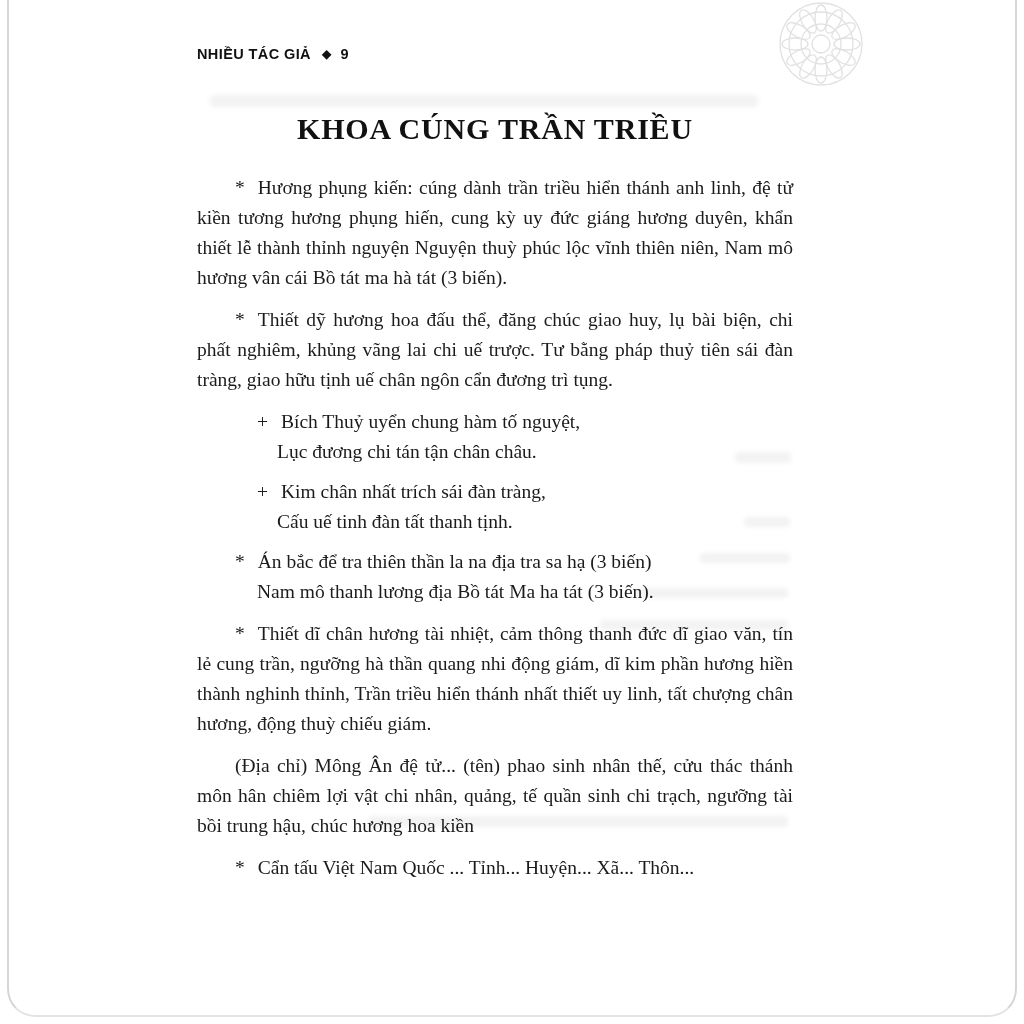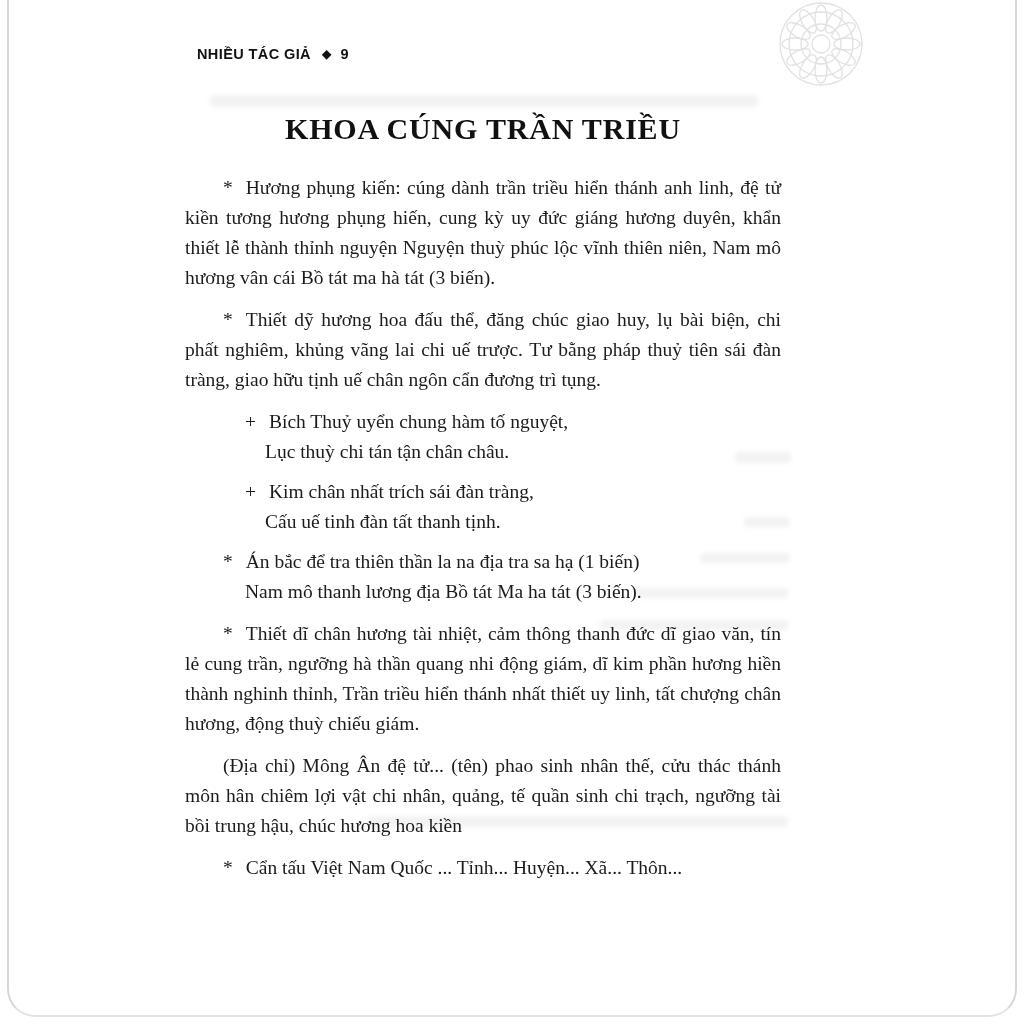--- a/index.html
+++ b/index.html
@@ -50,21 +50,21 @@
     color:#111;
   }
   .running-header .diamond {
     display:inline-block;
     margin:0 9px 0 11px;
     font-size:12px;
     position:relative; top:-1px;
   }
   
   .content {
-    position:absolute; left:185px; top:112px; width:596px;
+    position:absolute; left:197px; top:112px; width:596px;
   }
   .page-title {
     font-size:30px;
     font-weight:700;
     letter-spacing:0.8px;
     text-align:center;
     margin:0 0 27px 0;
     color:#111;
   }
   .para {
@@ -133,30 +133,30 @@
     <p class="para">
       <span class="marker">*</span><span>Hương phụng kiến: cúng dành trần triều hiển thánh anh linh, đệ tử kiền tương hương phụng hiến, cung kỳ uy đức giáng hương duyên, khẩn thiết lễ thành thỉnh nguyện Nguyện thuỳ phúc lộc vĩnh thiên niên, Nam mô hương vân cái Bồ tát ma hà tát (3 biến).</span>
     </p>
 
     <p class="para">
       <span class="marker">*</span><span>Thiết dỹ hương hoa đấu thể, đăng chúc giao huy, lụ bài biện, chi phất nghiêm, khủng vãng lai chi uế trược. Tư bằng pháp thuỷ tiên sái đàn tràng, giao hữu tịnh uế chân ngôn cẩn đương trì tụng.</span>
     </p>
 
     <div class="verse">
       <p class="verse-l1"><span class="marker">+</span><span>Bích Thuỷ uyển chung hàm tố nguyệt,</span></p>
-      <p class="verse-l2">Lục thuỳ chi tán tận chân châu.</p>
+      <p class="verse-l2">Lục đương chi tán tận chân châu.</p>
     </div>
 
     <div class="verse">
       <p class="verse-l1"><span class="marker">+</span><span>Kim chân nhất trích sái đàn tràng,</span></p>
       <p class="verse-l2">Cấu uế tinh đàn tất thanh tịnh.</p>
     </div>
 
     <div class="mantra">
-      <p class="mantra-l1"><span class="marker">*</span><span>Án bắc để tra thiên thần la na địa tra sa hạ (1 biến)</span></p>
+      <p class="mantra-l1"><span class="marker">*</span><span>Án bắc để tra thiên thần la na địa tra sa hạ (3 biến)</span></p>
       <p class="mantra-l2">Nam mô thanh lương địa Bồ tát Ma ha tát (3 biến).</p>
     </div>
 
     <p class="para">
       <span class="marker">*</span><span>Thiết dĩ chân hương tài nhiệt, cảm thông thanh đức dĩ giao văn, tín lẻ cung trần, ngưỡng hà thần quang nhi động giám, dĩ kim phần hương hiền thành nghinh thỉnh, Trần triều hiển thánh nhất thiết uy linh, tất chượng chân hương, động thuỳ chiếu giám.</span>
     </p>
 
     <p class="para">
       <span>(Địa chỉ) Mông Ân đệ tử... (tên) phao sinh nhân thế, cửu thác thánh môn hân chiêm lợi vật chi nhân, quảng, tế quần sinh chi trạch, ngưỡng tài bồi trung hậu, chúc hương hoa kiền</span>
     </p>

